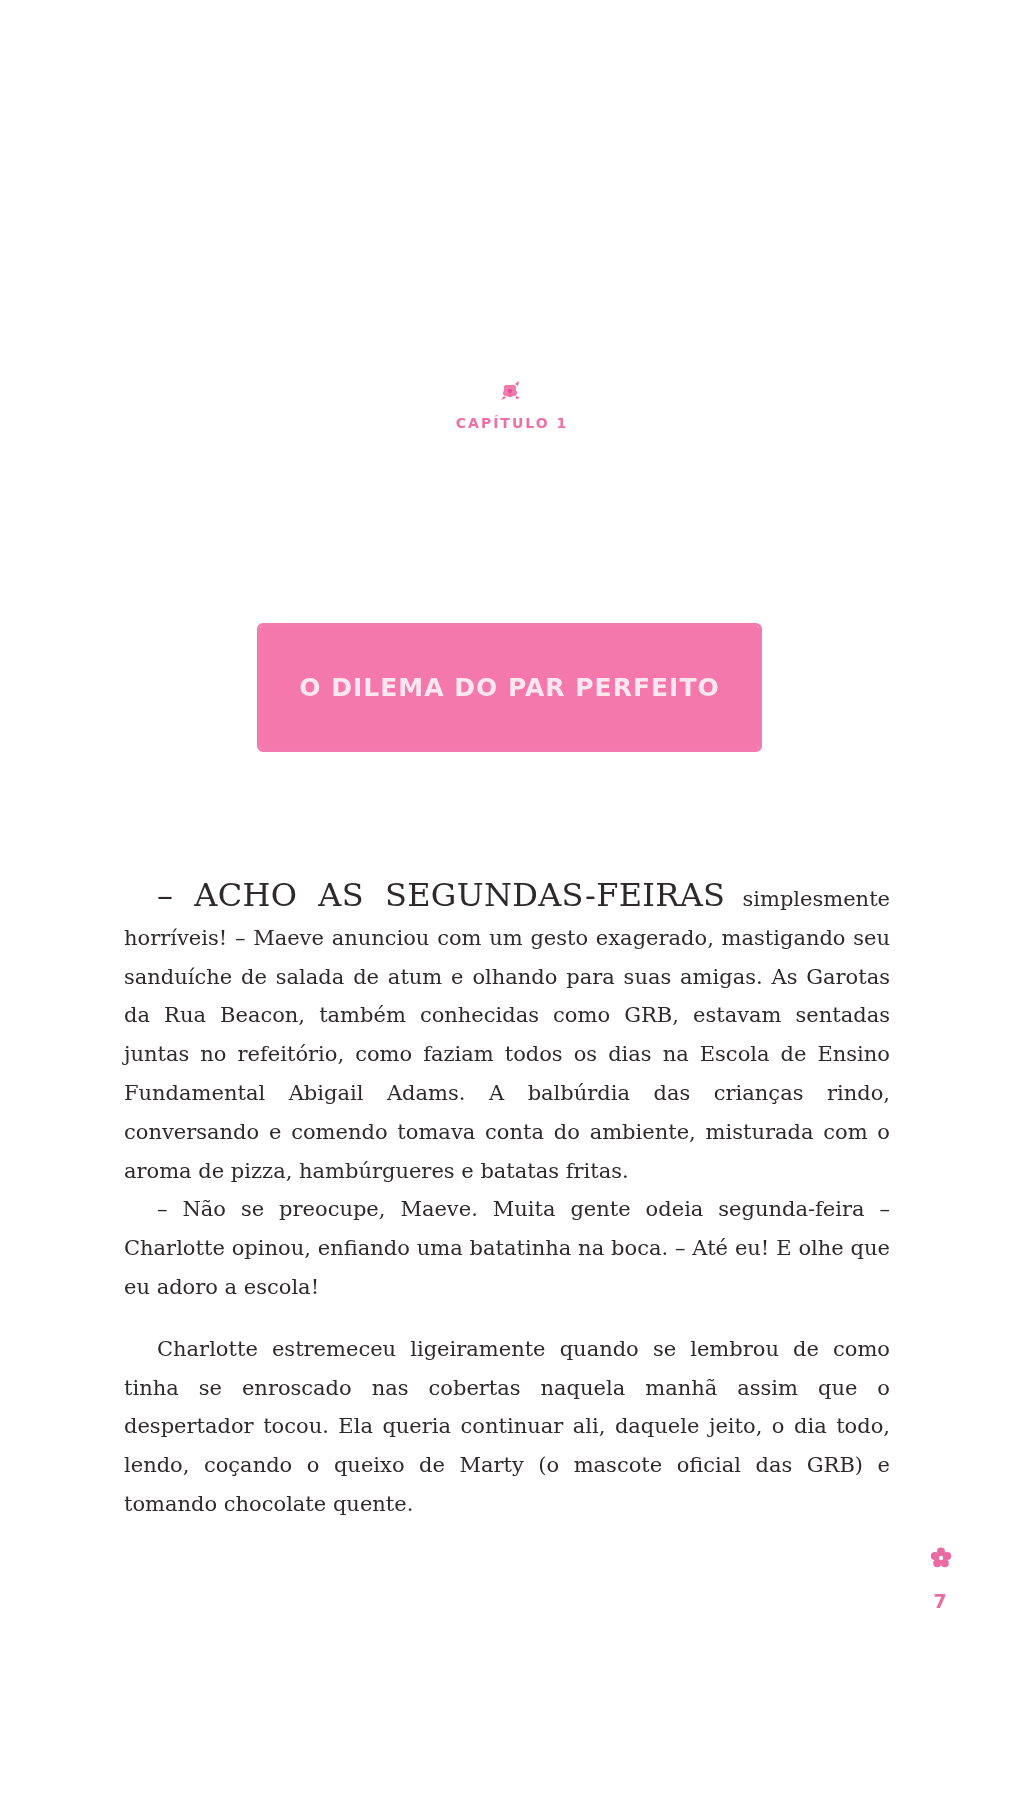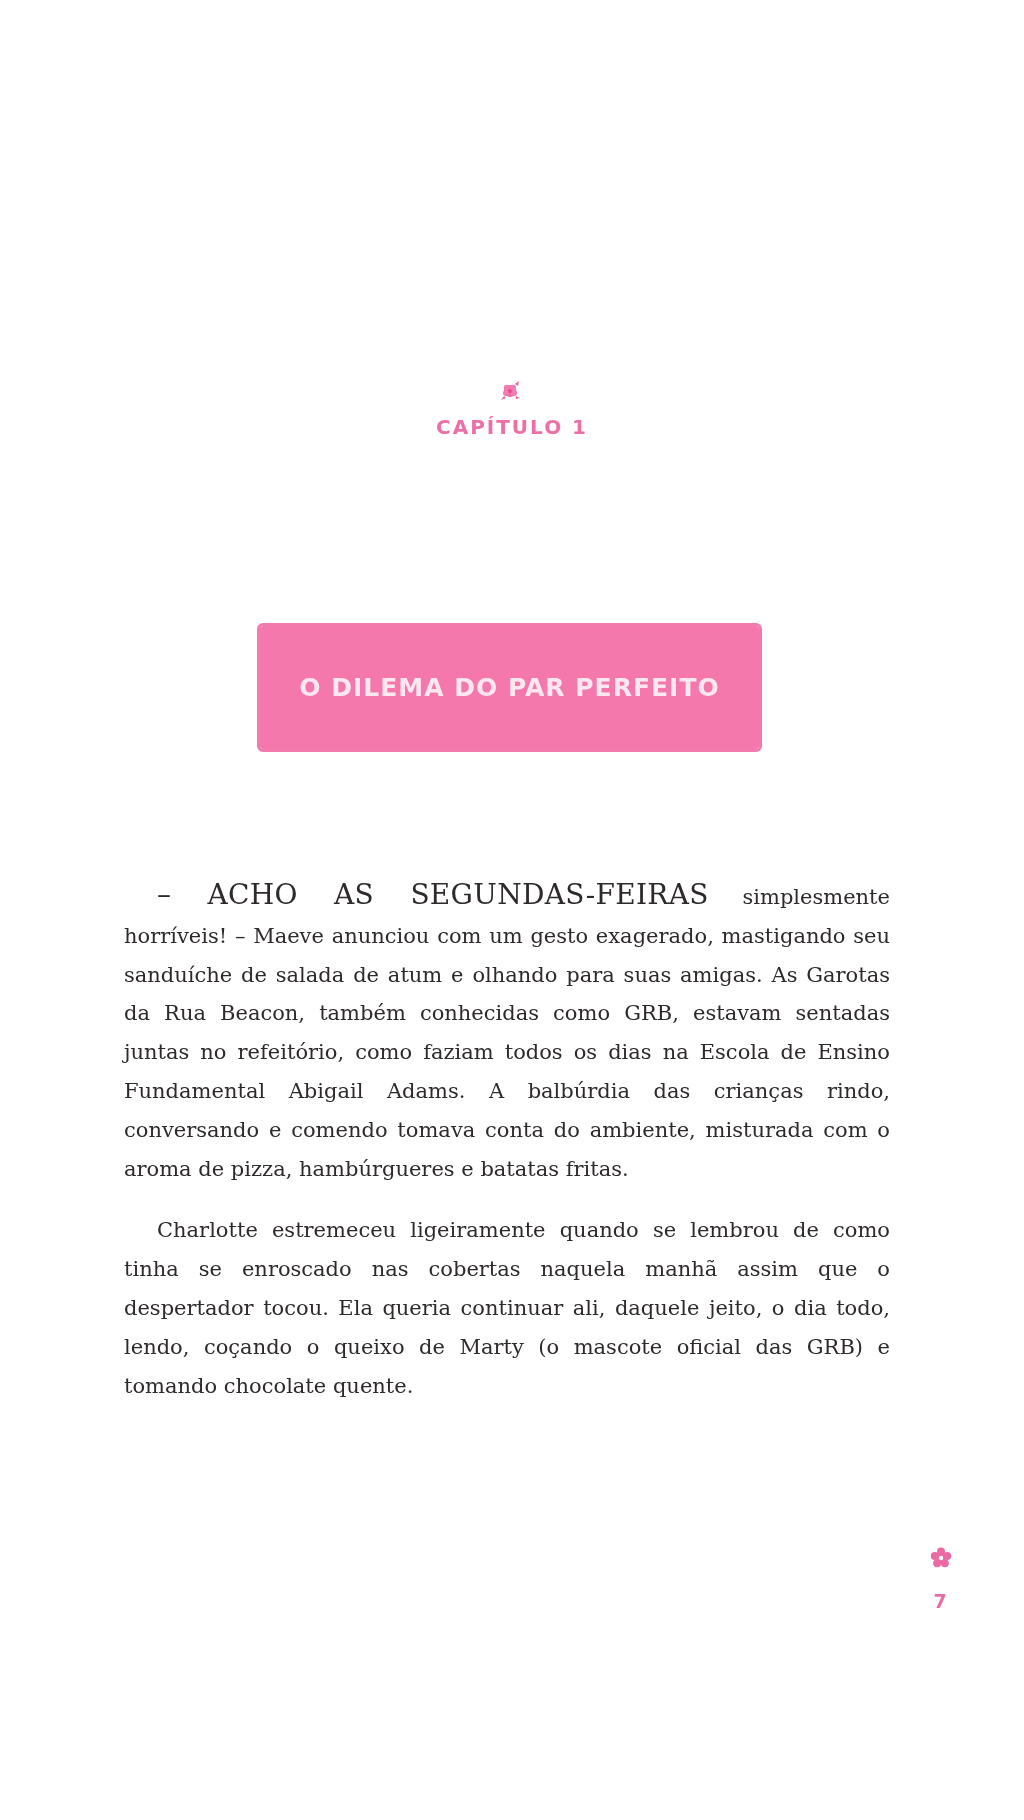--- a/index.html
+++ b/index.html
@@ -5,21 +5,21 @@
   html, body { margin: 0; padding: 0; background: #ffffff; }
   body { width: 1024px; height: 1820px; position: relative; overflow: hidden; }
   .page { position: absolute; left: 0; top: 0; width: 1024px; height: 1820px; background: #ffffff; }
 
   .ornament { position: absolute; left: 498px; top: 380px; width: 24px; height: 22px; }
 
   .chapter-label {
     position: absolute; left: 0; width: 1024px; top: 415px;
     text-align: center;
     font-family: "DejaVu Sans", sans-serif;
-    font-size: 20px; font-weight: bold; letter-spacing: 2px;
+    font-size: 14px; font-weight: bold; letter-spacing: 2px;
     color: #ee6fa6;
   }
 
   .title-box {
     position: absolute; left: 257px; top: 623px; width: 505px; height: 129px;
     box-sizing: border-box;
     border: 3px solid #f27aae;
     border-radius: 6px;
     background: #ffffff;
   }
@@ -38,21 +38,21 @@
 
   .body-text {
     position: absolute; left: 124px; top: 876px; width: 766px;
     font-family: "DejaVu Serif", serif;
     font-size: 21px; line-height: 38.8px;
     color: #2e2a2c;
     text-align: justify;
   }
   .body-text p { margin: 0; text-indent: 33px; }
   .body-text p.gap { margin-top: 23px; }
-  .caps { font-size: 28px; letter-spacing: 0.3px; }
+  .caps { font-size: 32px; letter-spacing: 0.3px; }
 
   .page-flower { position: absolute; left: 930px; top: 1547px; width: 22px; height: 22px; }
   .page-number {
     position: absolute; left: 925px; top: 1590px; width: 30px; text-align: center;
     font-family: "DejaVu Sans", sans-serif; font-weight: bold;
     font-size: 19px; color: #e96da4;
   }
 </style>
 </head>
 <body>
@@ -74,20 +74,21 @@
   <div class="chapter-label">CAPÍTULO 1</div>
 
   <div class="title-box">
     <div class="title-inner">
       <span class="title-text">O DILEMA DO PAR PERFEITO</span>
     </div>
   </div>
 
   <div class="body-text">
     <p><span class="caps">– ACHO AS SEGUNDAS-FEIRAS</span><span> simplesmente horríveis! – Maeve anunciou com um gesto exagerado, mastigando seu sanduíche de salada de atum e olhando para suas amigas. As Garotas da Rua Beacon, também conhecidas como GRB, estavam sentadas juntas no refeitório, como faziam todos os dias na Escola de Ensino Fundamental Abigail Adams. A balbúrdia das crianças rindo, conversando e comendo tomava conta do ambiente, misturada com o aroma de pizza, hambúrgueres e batatas fritas.</span></p>
+    <p>– Não se preocupe, Maeve. Muita gente odeia segunda-feira – Charlotte opinou, enfiando uma batatinha na boca. – Até eu! E olhe que eu adoro a escola!</p>
     <p class="gap">Charlotte estremeceu ligeiramente quando se lembrou de como tinha se enroscado nas cobertas naquela manhã assim que o despertador tocou. Ela queria continuar ali, daquele jeito, o dia todo, lendo, coçando o queixo de Marty (o mascote oficial das GRB) e tomando chocolate quente.</p>
   </div>
 
   <svg class="page-flower" viewBox="0 0 22 22">
     <circle cx="11" cy="4.5" r="4" fill="#ea6aa3"></circle>
     <circle cx="17.2" cy="9" r="4" fill="#ea6aa3"></circle>
     <circle cx="14.8" cy="16.3" r="4" fill="#ea6aa3"></circle>
     <circle cx="7.2" cy="16.3" r="4" fill="#ea6aa3"></circle>
     <circle cx="4.8" cy="9" r="4" fill="#ea6aa3"></circle>
     <circle cx="11" cy="11" r="4.5" fill="#ea6aa3"></circle>

